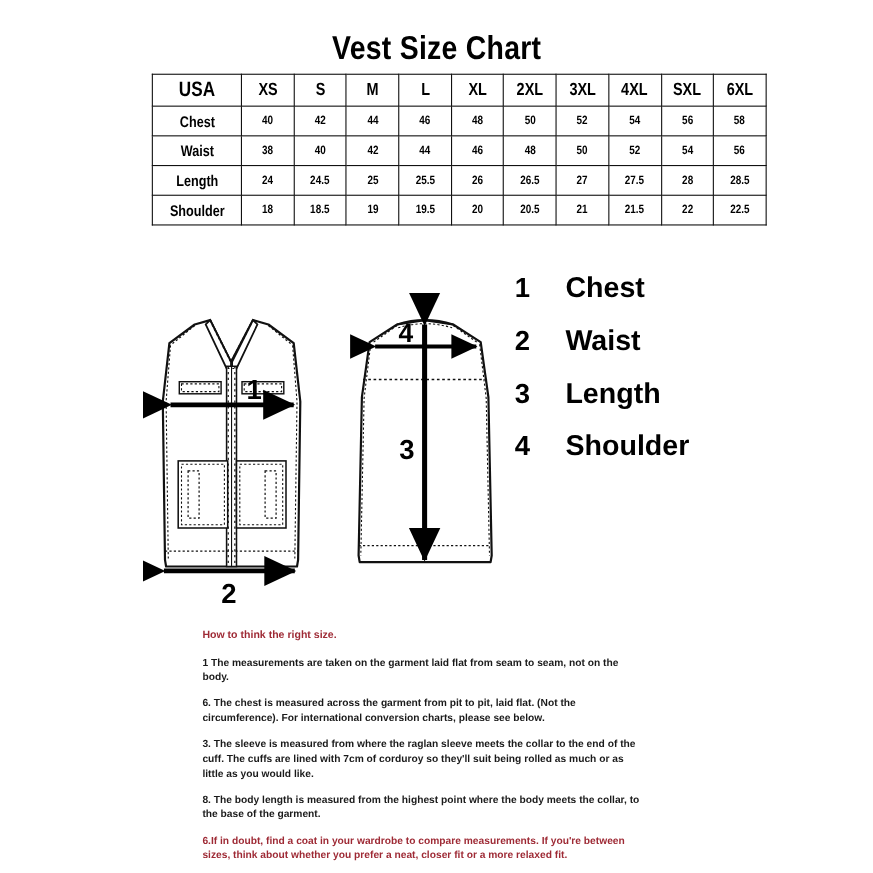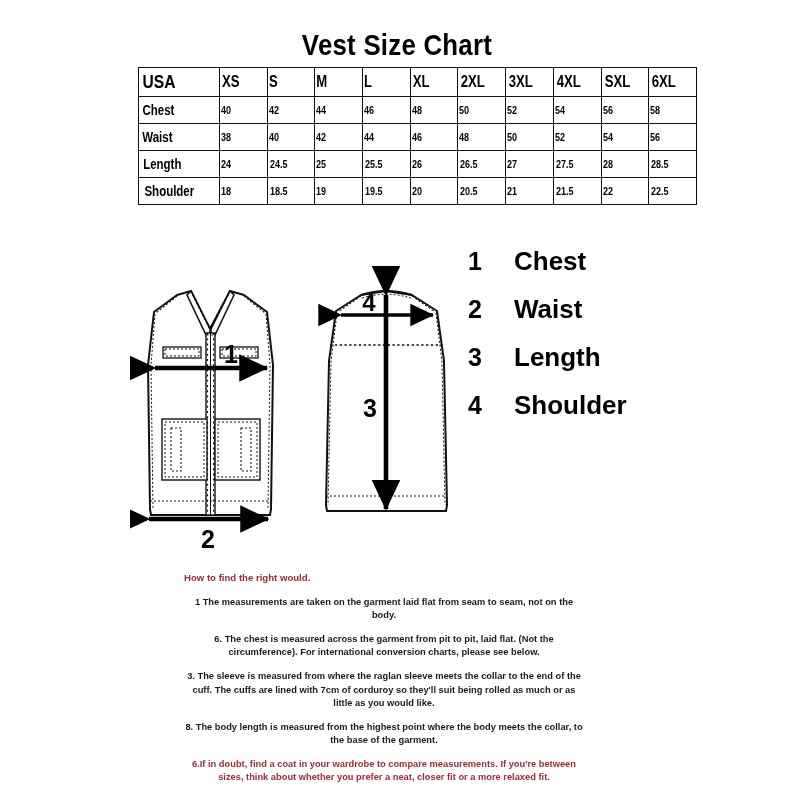--- a/index.html
+++ b/index.html
@@ -40,21 +40,21 @@
     top: 67px;
     width: 559px;
   }
   table.size-table {
     border-collapse: collapse;
     width: 100%;
     table-layout: fixed;
   }
   table.size-table td {
     border: 1.6px solid #111;
-    text-align: left;
+    text-align: center;
     vertical-align: middle;
     height: 26px;
     font-weight: bold;
     color: #000;
     font-family: "Liberation Sans Narrow", "Liberation Sans", sans-serif;
     transform-origin: center;
     padding: 0;
   }
   table.size-table td span {
     display: inline-block;
@@ -120,21 +120,20 @@
     font-weight: bold;
   }
   #instructions .howto {
     color: #9e2a35;
     margin-bottom: 11px;
     font-size: 9.6px;
   }
   #instructions p {
     margin: 0 0 11px 0;
     color: #1a1a1a;
-    text-align: center;
   }
   #instructions p.red {
     color: #9e2a35;
   }
 </style>
 </head>
 <body>
 
 <div id="chart-title">Vest Size Chart</div>
 
@@ -310,21 +309,21 @@
       <div class="legend-num">3</div>
       <div class="legend-label">Length</div>
     </div>
     <div class="legend-row">
       <div class="legend-num">4</div>
       <div class="legend-label">Shoulder</div>
     </div>
   </div>
 
 <div id="instructions">
-  <div class="howto">How to find the right would.</div>
+  <div class="howto">How to think the right size.</div>
   <div id="instruction-items">
       <p>1 The measurements are taken on the garment laid flat from seam to seam, not on the body.</p>
       <p>6. The chest is measured across the garment from pit to pit, laid flat. (Not the circumference). For international conversion charts, please see below.</p>
       <p>3. The sleeve is measured from where the raglan sleeve meets the collar to the end of the cuff. The cuffs are lined with 7cm of corduroy so they'll suit being rolled as much or as little as you would like.</p>
       <p>8. The body length is measured from the highest point where the body meets the collar, to the base of the garment.</p>
       <p class="red">6.If in doubt, find a coat in your wardrobe to compare measurements. If you're between sizes, think about whether you prefer a neat, closer fit or a more relaxed fit.</p>
     </div>
 </div>
 
 </body></html>

